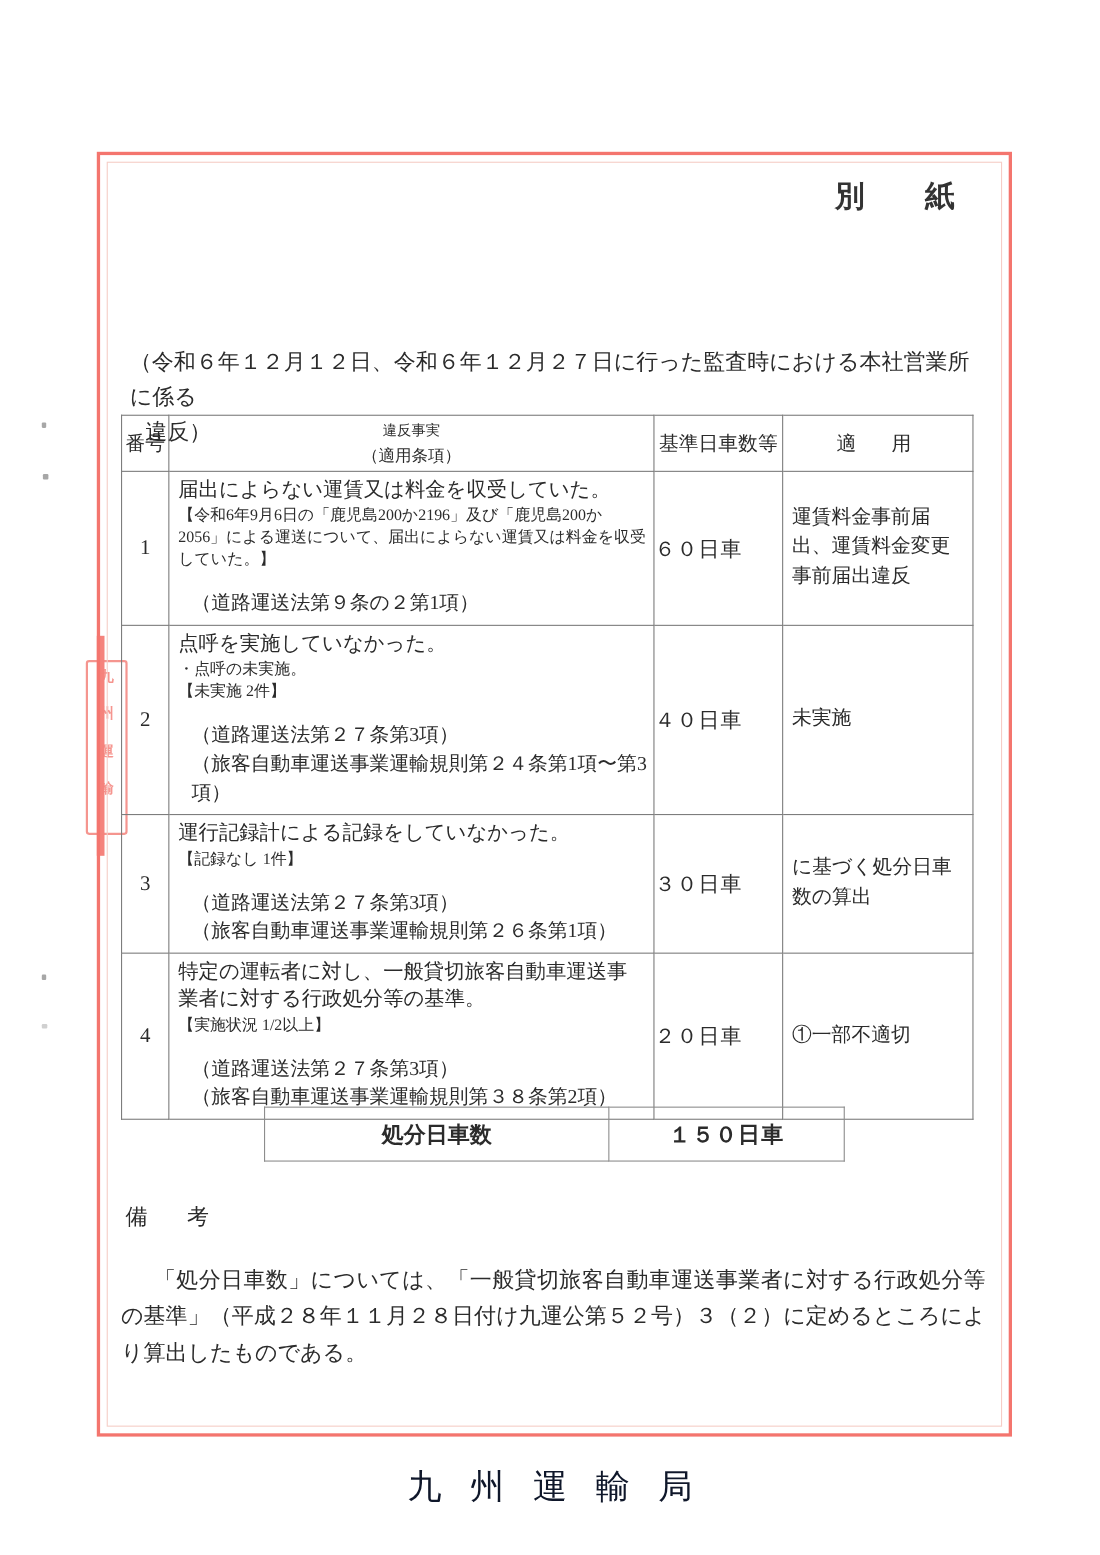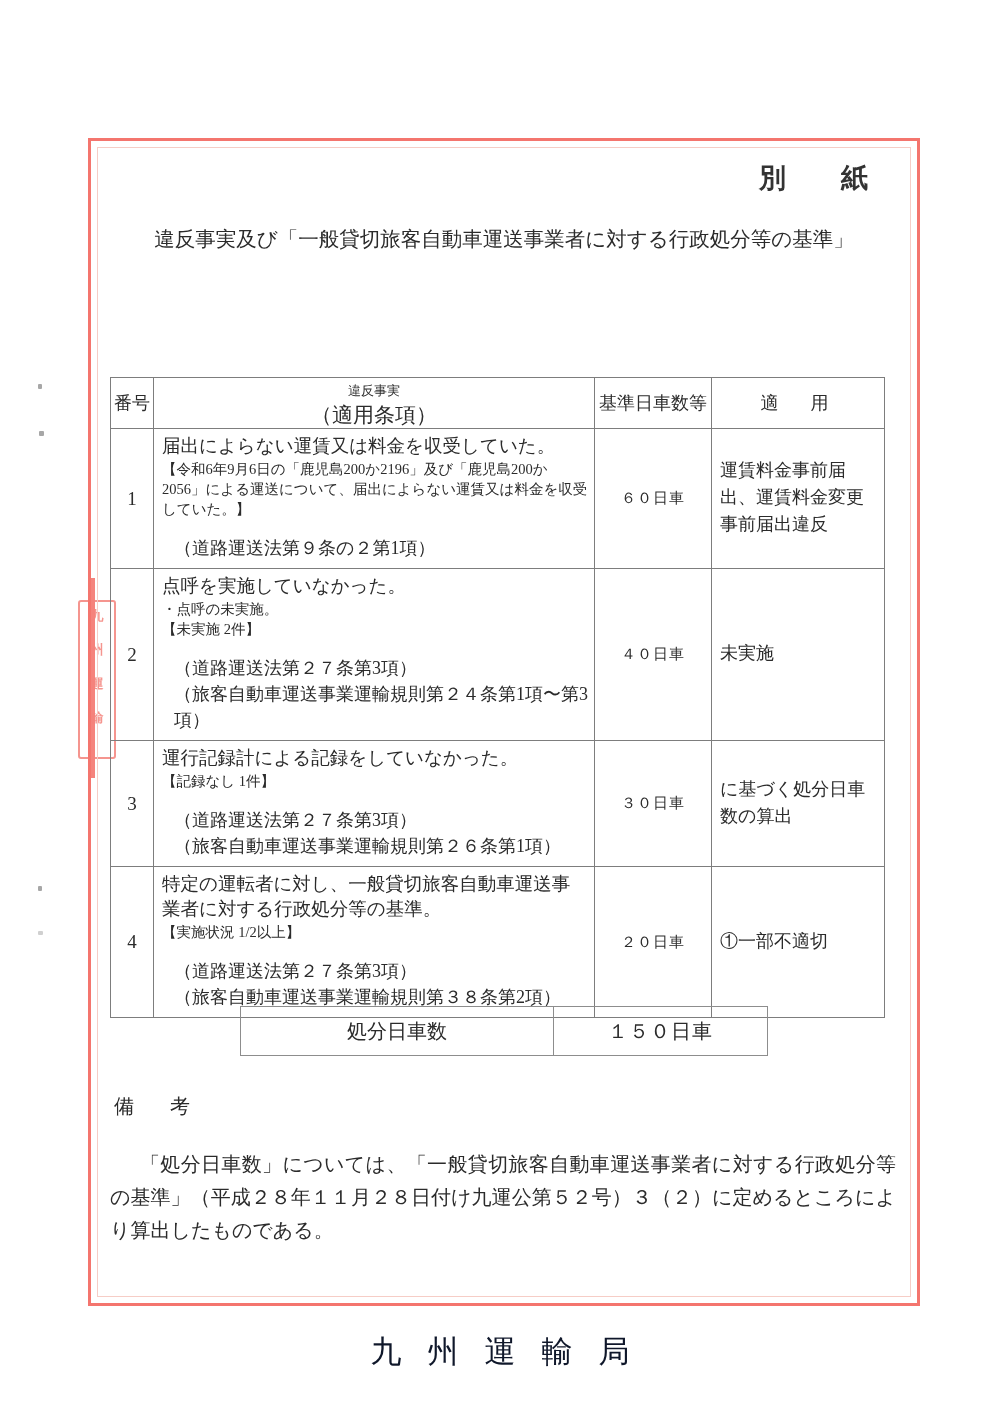--- a/index.html
+++ b/index.html
@@ -118,37 +118,37 @@
     font-size: 18px;
     line-height: 25px;
     height: 48px;
   }
   th.col-no   { width: 42px; }
   th.col-fact { width: 440px; }
   th.col-days { width: 116px; }
   th.col-apply{ width: 172px; }
 
   .hdr-fact-main { display: block; font-size: 13px; }
-  .hdr-fact-sub  { display: block; font-size: 21px; text-align: center; }
+  .hdr-fact-sub  { display: block; font-size: 15px; text-align: center; }
   .hdr-spaced    { letter-spacing: 7px; padding-left: 7px; }
 
   td.cell-no {
     text-align: center;
     vertical-align: middle;
     font-size: 19px;
   }
   td.cell-fact {
     padding: 5px 6px 7px 8px;
     font-size: 18.5px;
     line-height: 25px;
   }
   td.cell-days {
-    text-align: center;
-    vertical-align: middle;
-    font-size: 15px;
+    text-align: left;
+    vertical-align: middle;
+    font-size: 19px;
     letter-spacing: 1px;
   }
   td.cell-apply {
     padding: 6px 4px 6px 8px;
     vertical-align: middle;
     font-size: 18px;
     line-height: 27px;
     font-family: Liberation Mono, monospace;
   }
 
@@ -174,20 +174,21 @@
     width: 528px;
     border-collapse: collapse;
     table-layout: fixed;
   }
   .total-box td {
     border: 1px solid #8d8d8d;
     height: 46px;
     text-align: center;
     vertical-align: middle;
     font-size: 20px;
+    font-weight: bold;
   }
   .total-box td.total-label { width: 310px; }
   .total-box td.total-value { letter-spacing: 1px; }
 
   
   .remarks-heading {
     position: absolute;
     left: 14px;
     top: 955px;
     font-size: 20px;
@@ -273,23 +274,26 @@
 
 <div class="page-frame">
   <div class="page-frame-inner"></div>
 </div>
 
 <div class="content">
 
   <div class="doc-label">別　紙</div>
 
   <div class="title-block">
-    <div class="title-line">違反事実及び「一般貸切旅客自動車運送事業者に対する行政処分等の基準」</div>
   </div>
 
+  <div class="scope-note">
+    <div class="l1">（令和６年１２月１２日、令和６年１２月２７日に行った監査時における本社営業所に係る</div>
+    <div class="l2">違反）</div>
+  </div>
 
   <table class="violation-table">
     <thead>
       <tr>
         <th class="col-no">番号</th>
         <th class="col-fact">
           <span class="hdr-fact-main">違反事実</span>
           <span class="hdr-fact-sub">（適用条項）</span>
         </th>
         <th class="col-days">基準日車数等</th>

